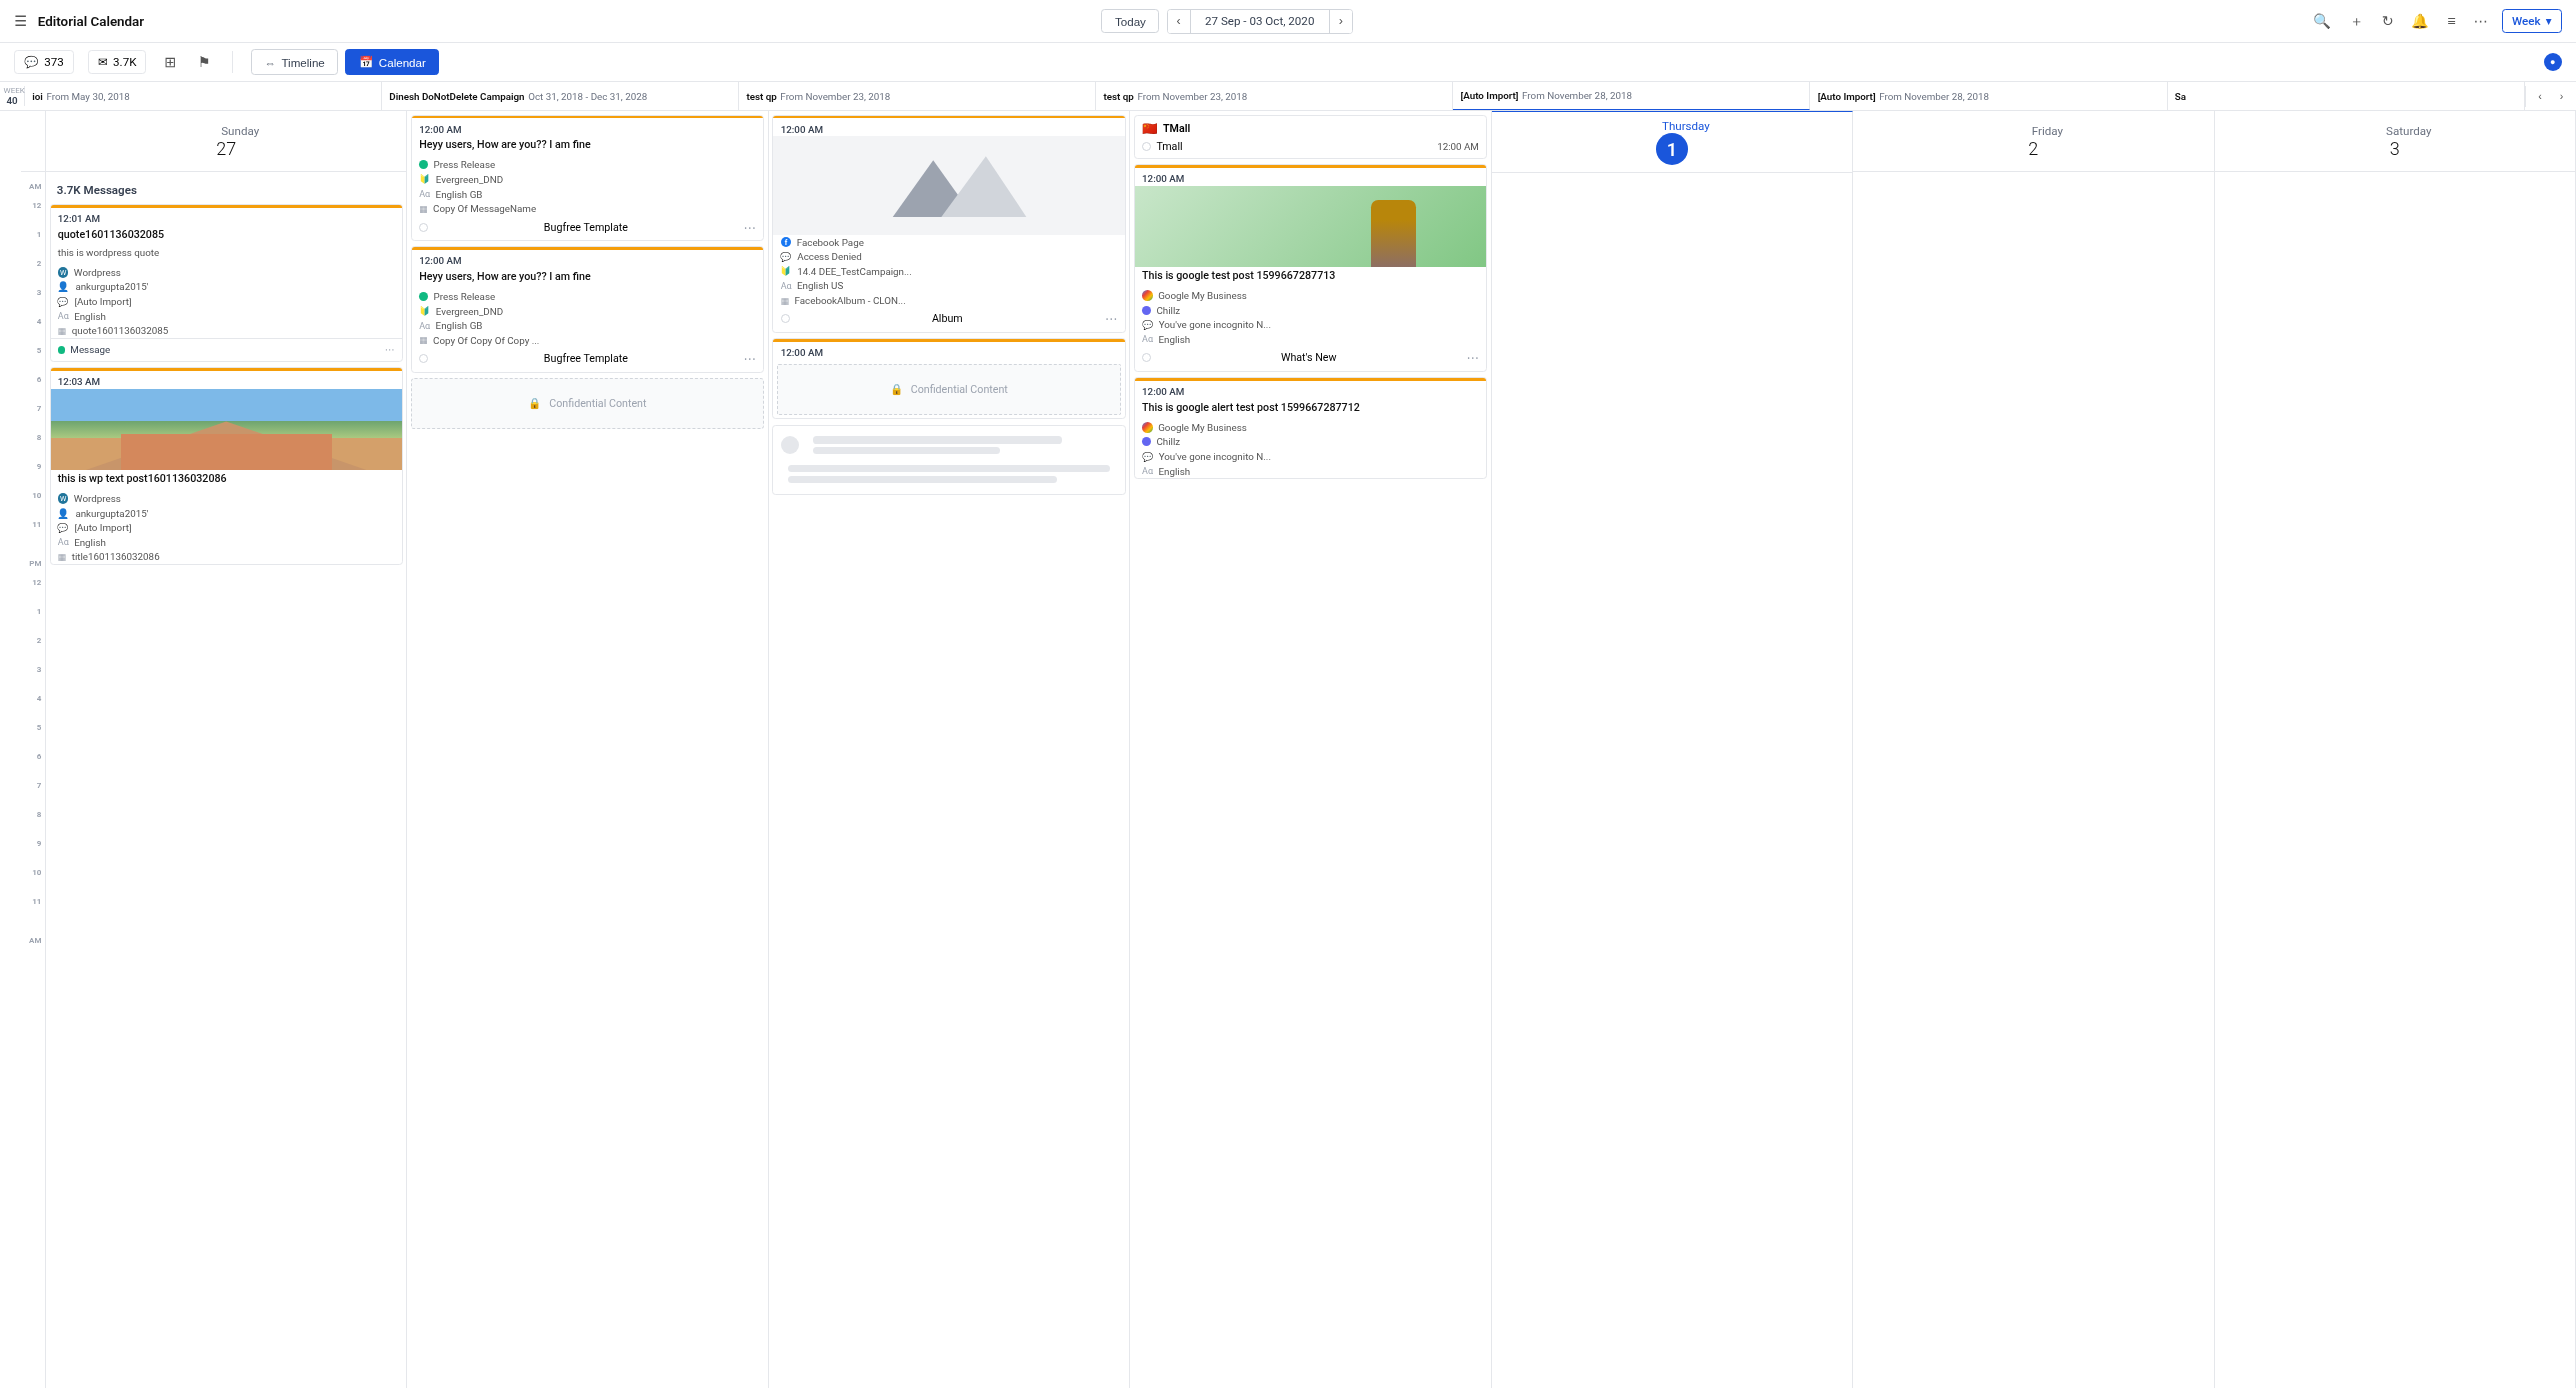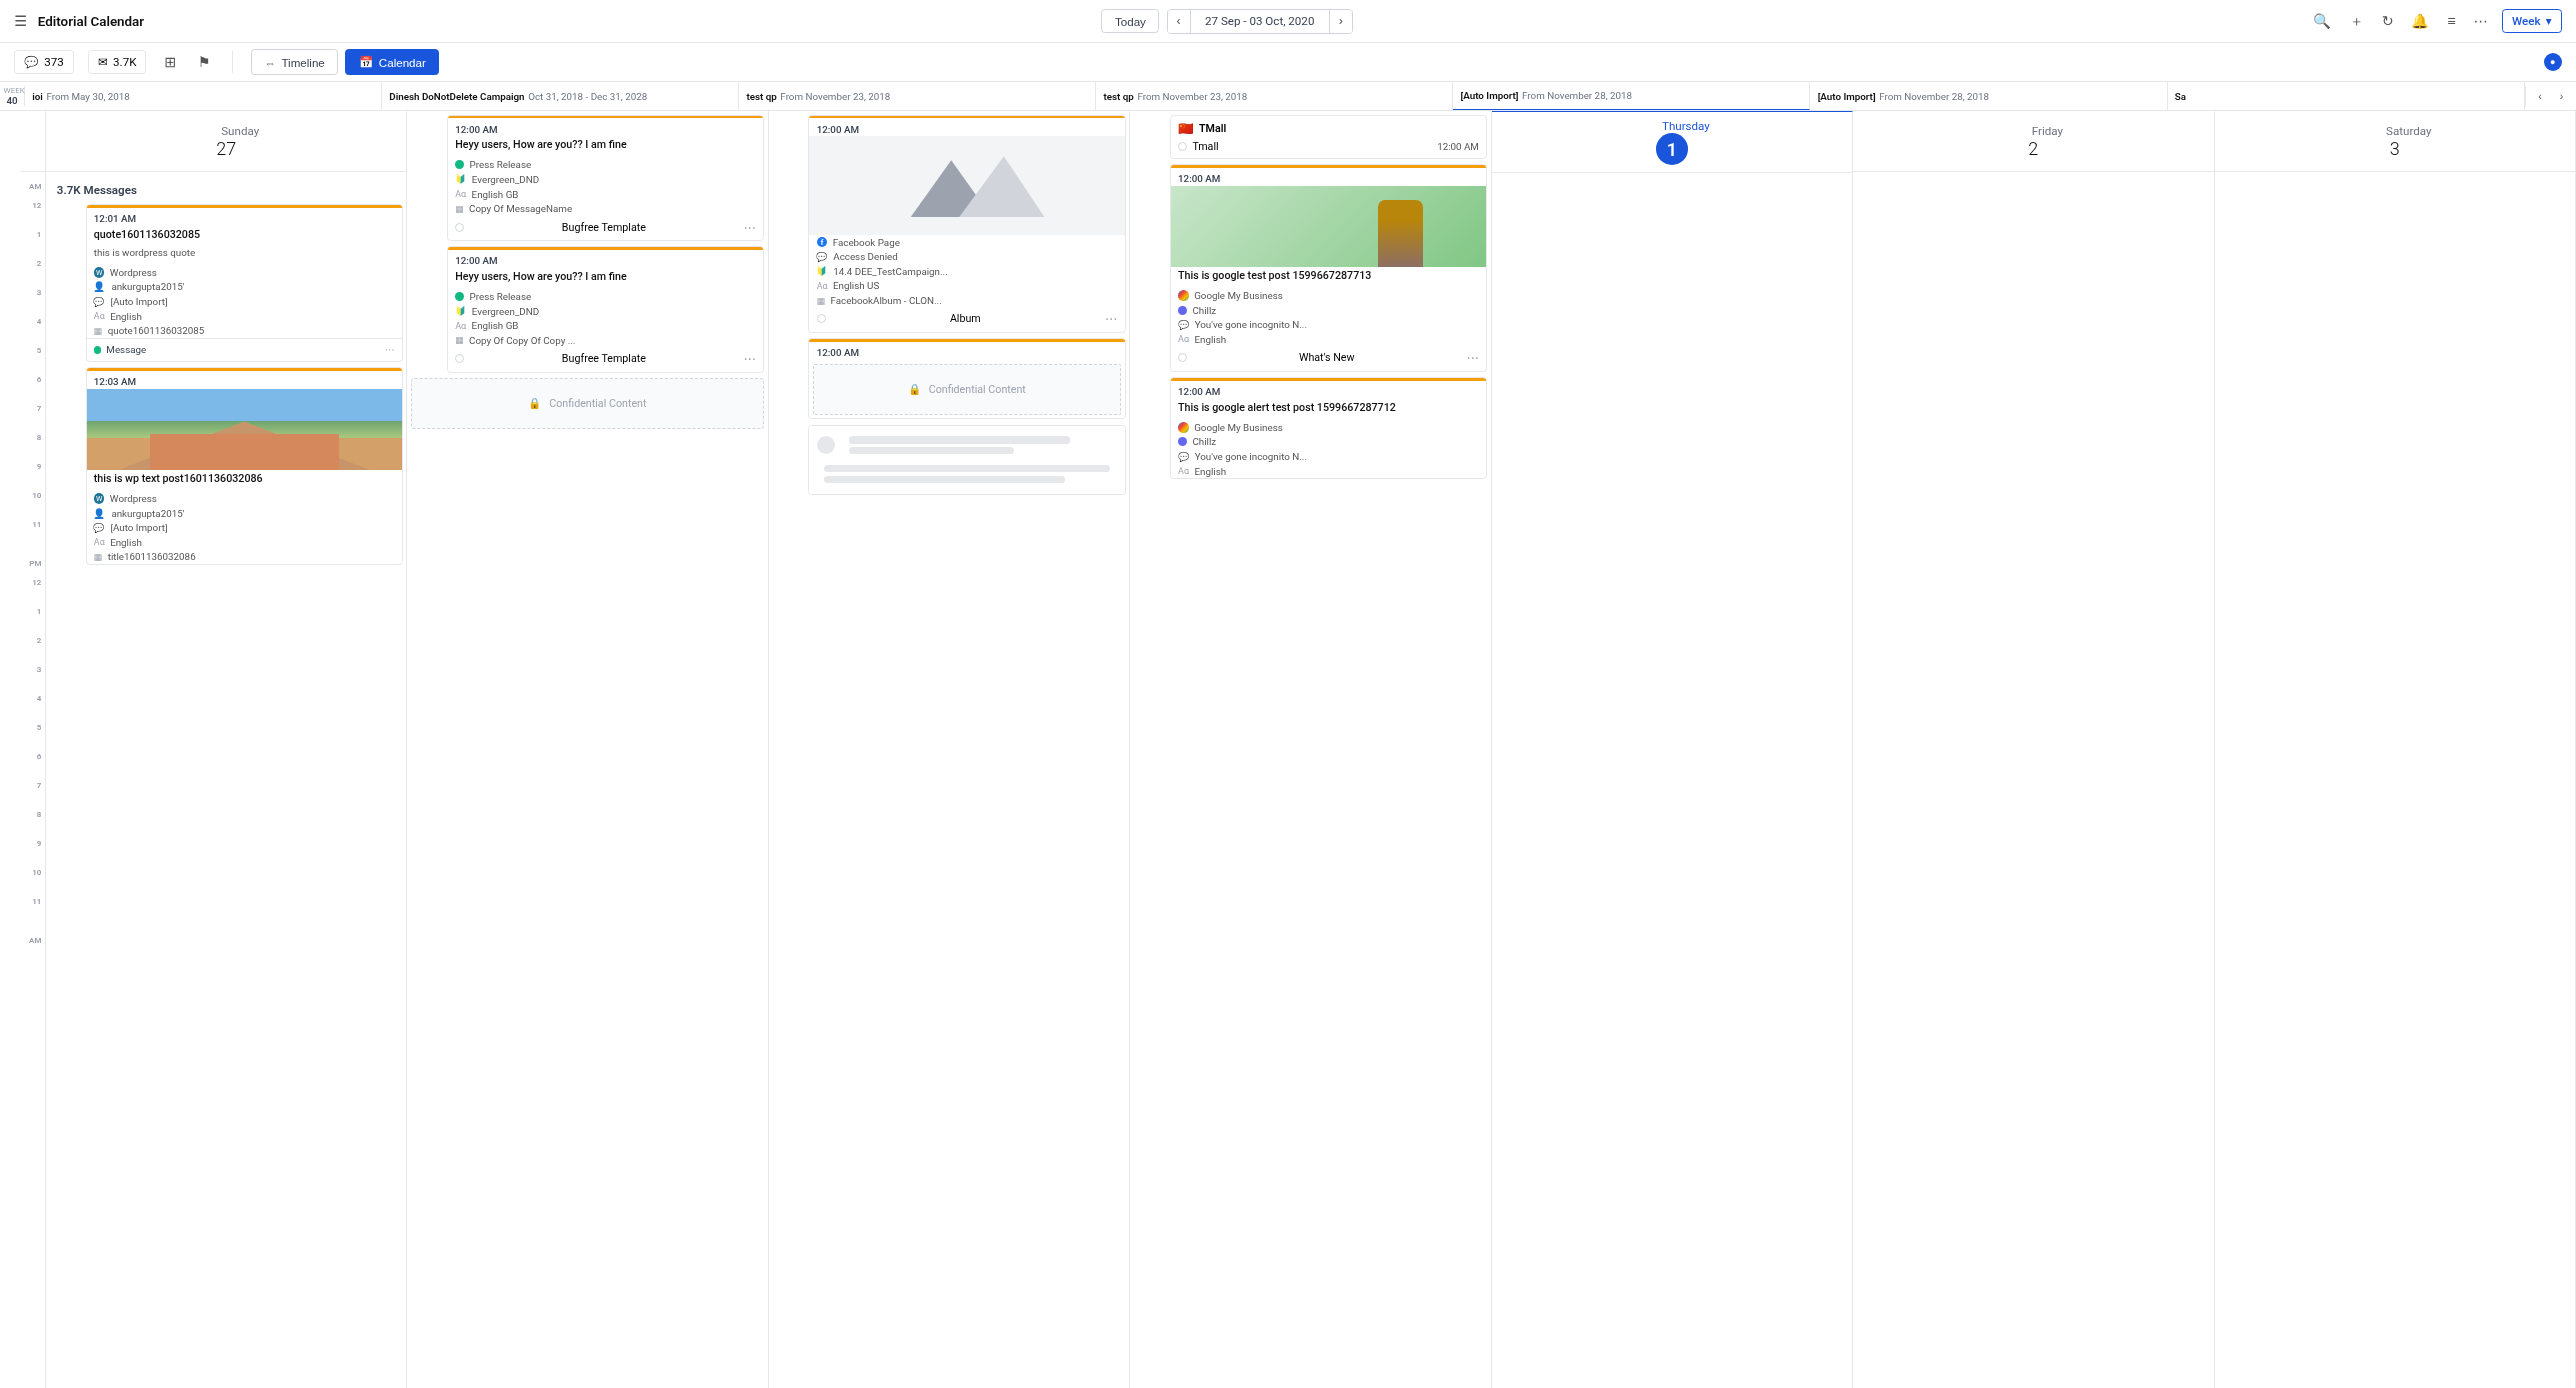--- a/index.html
+++ b/index.html
@@ -88,21 +88,21 @@
     .day-header.today .day-num {
       color: #fff; background: #1a56db; width: 32px; height: 32px;
       border-radius: 50%; display: flex; align-items: center; justify-content: center;
       font-weight: 600;
     }
     .day-content { flex: 1; padding: 3.6px; position: relative; }
 
     
     .cal-card {
       border-radius: 3.6px; border: 0.9px solid #e5e7eb; margin-bottom: 5.4px;
-      background: #fff; overflow: hidden; position: relative; margin-left: 36px;
+      background: #fff; overflow: hidden; position: relative;
     }
     .cal-card .card-top-bar { height: 2.7px; width: 100%; }
     .card-time { font-size: 9.8px; color: #374151; padding: 5.4px 7.2px 1.8px; font-weight: 500; }
     .card-title { font-size: 10.7px; color: #111; padding: 1.8px 7.2px 5.4px; font-weight: 500; line-height: 1.3; }
     .card-row { display: flex; align-items: center; gap: 5.4px; padding: 1.8px 7.2px; font-size: 9.8px; color: #555; }
     .card-actions { display: flex; justify-content: space-between; align-items: center; padding: 3.6px 7.2px 5.4px; gap: 48px; }
     .card-status-dot { width: 9px; height: 9px; border-radius: 50%; border: 0.9px solid #d1d5db; }
     .card-more { color: #9ca3af; cursor: pointer; font-size: 12.5px; }
     .confidential-card {
       background: #f9fafb; border: 0.9px dashed #d1d5db; border-radius: 3.6px;

